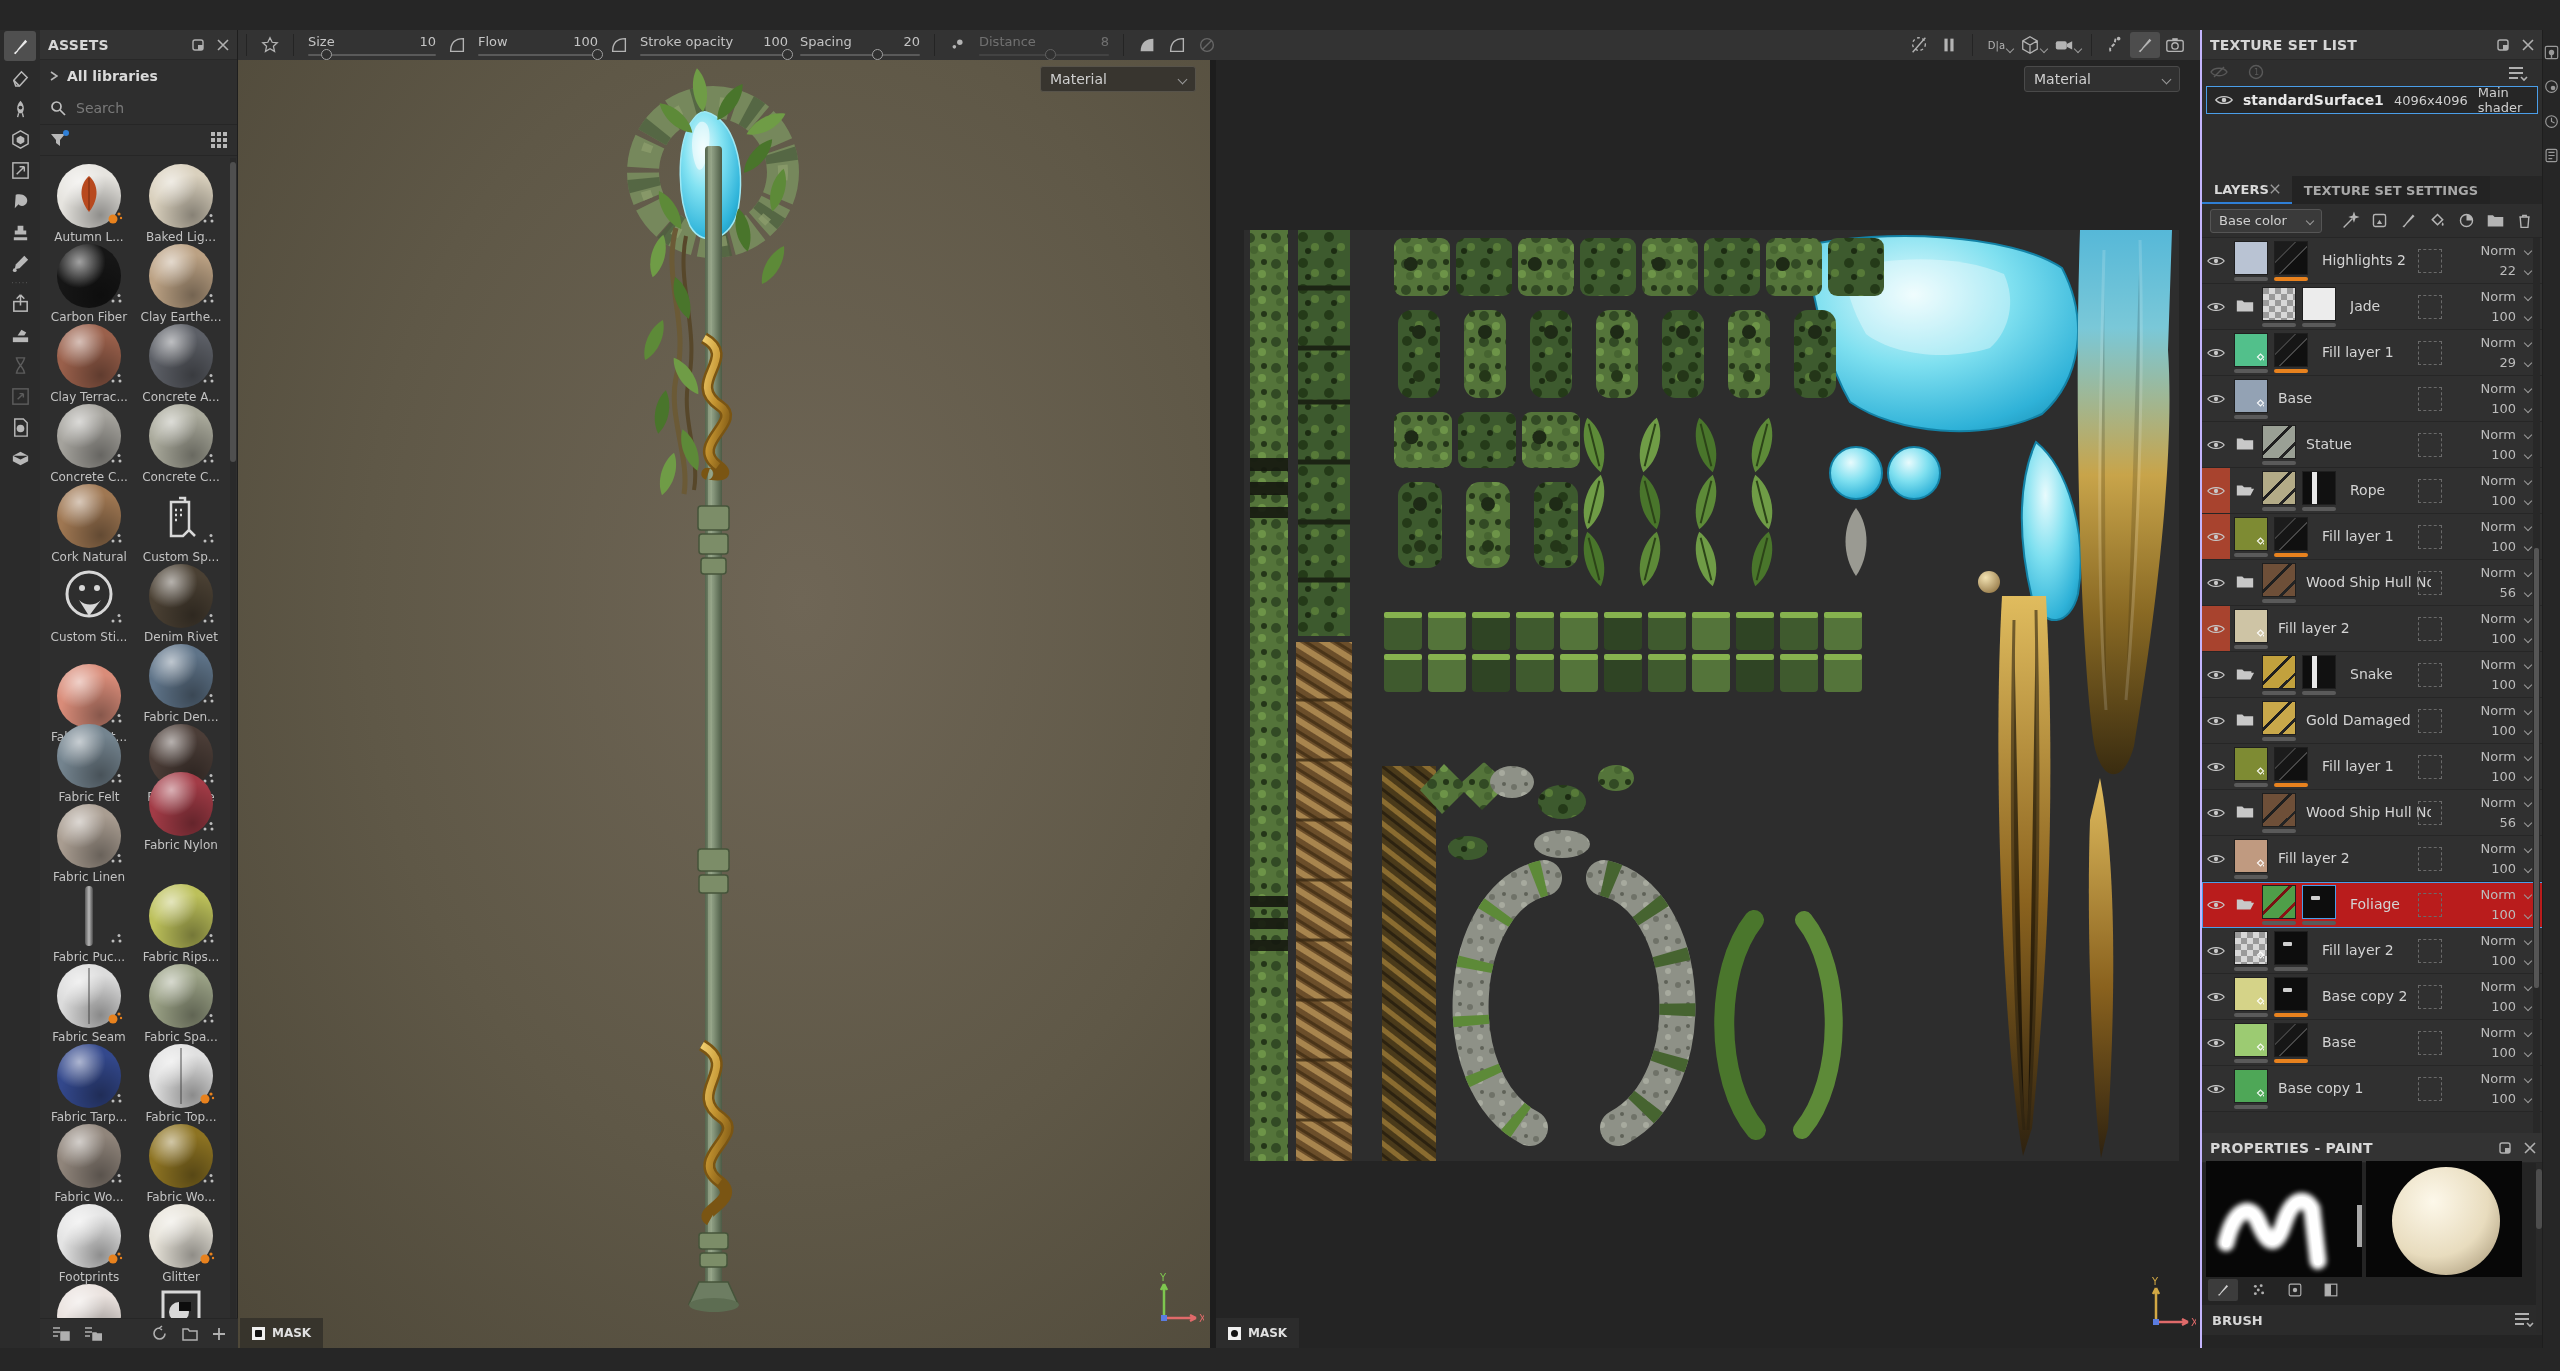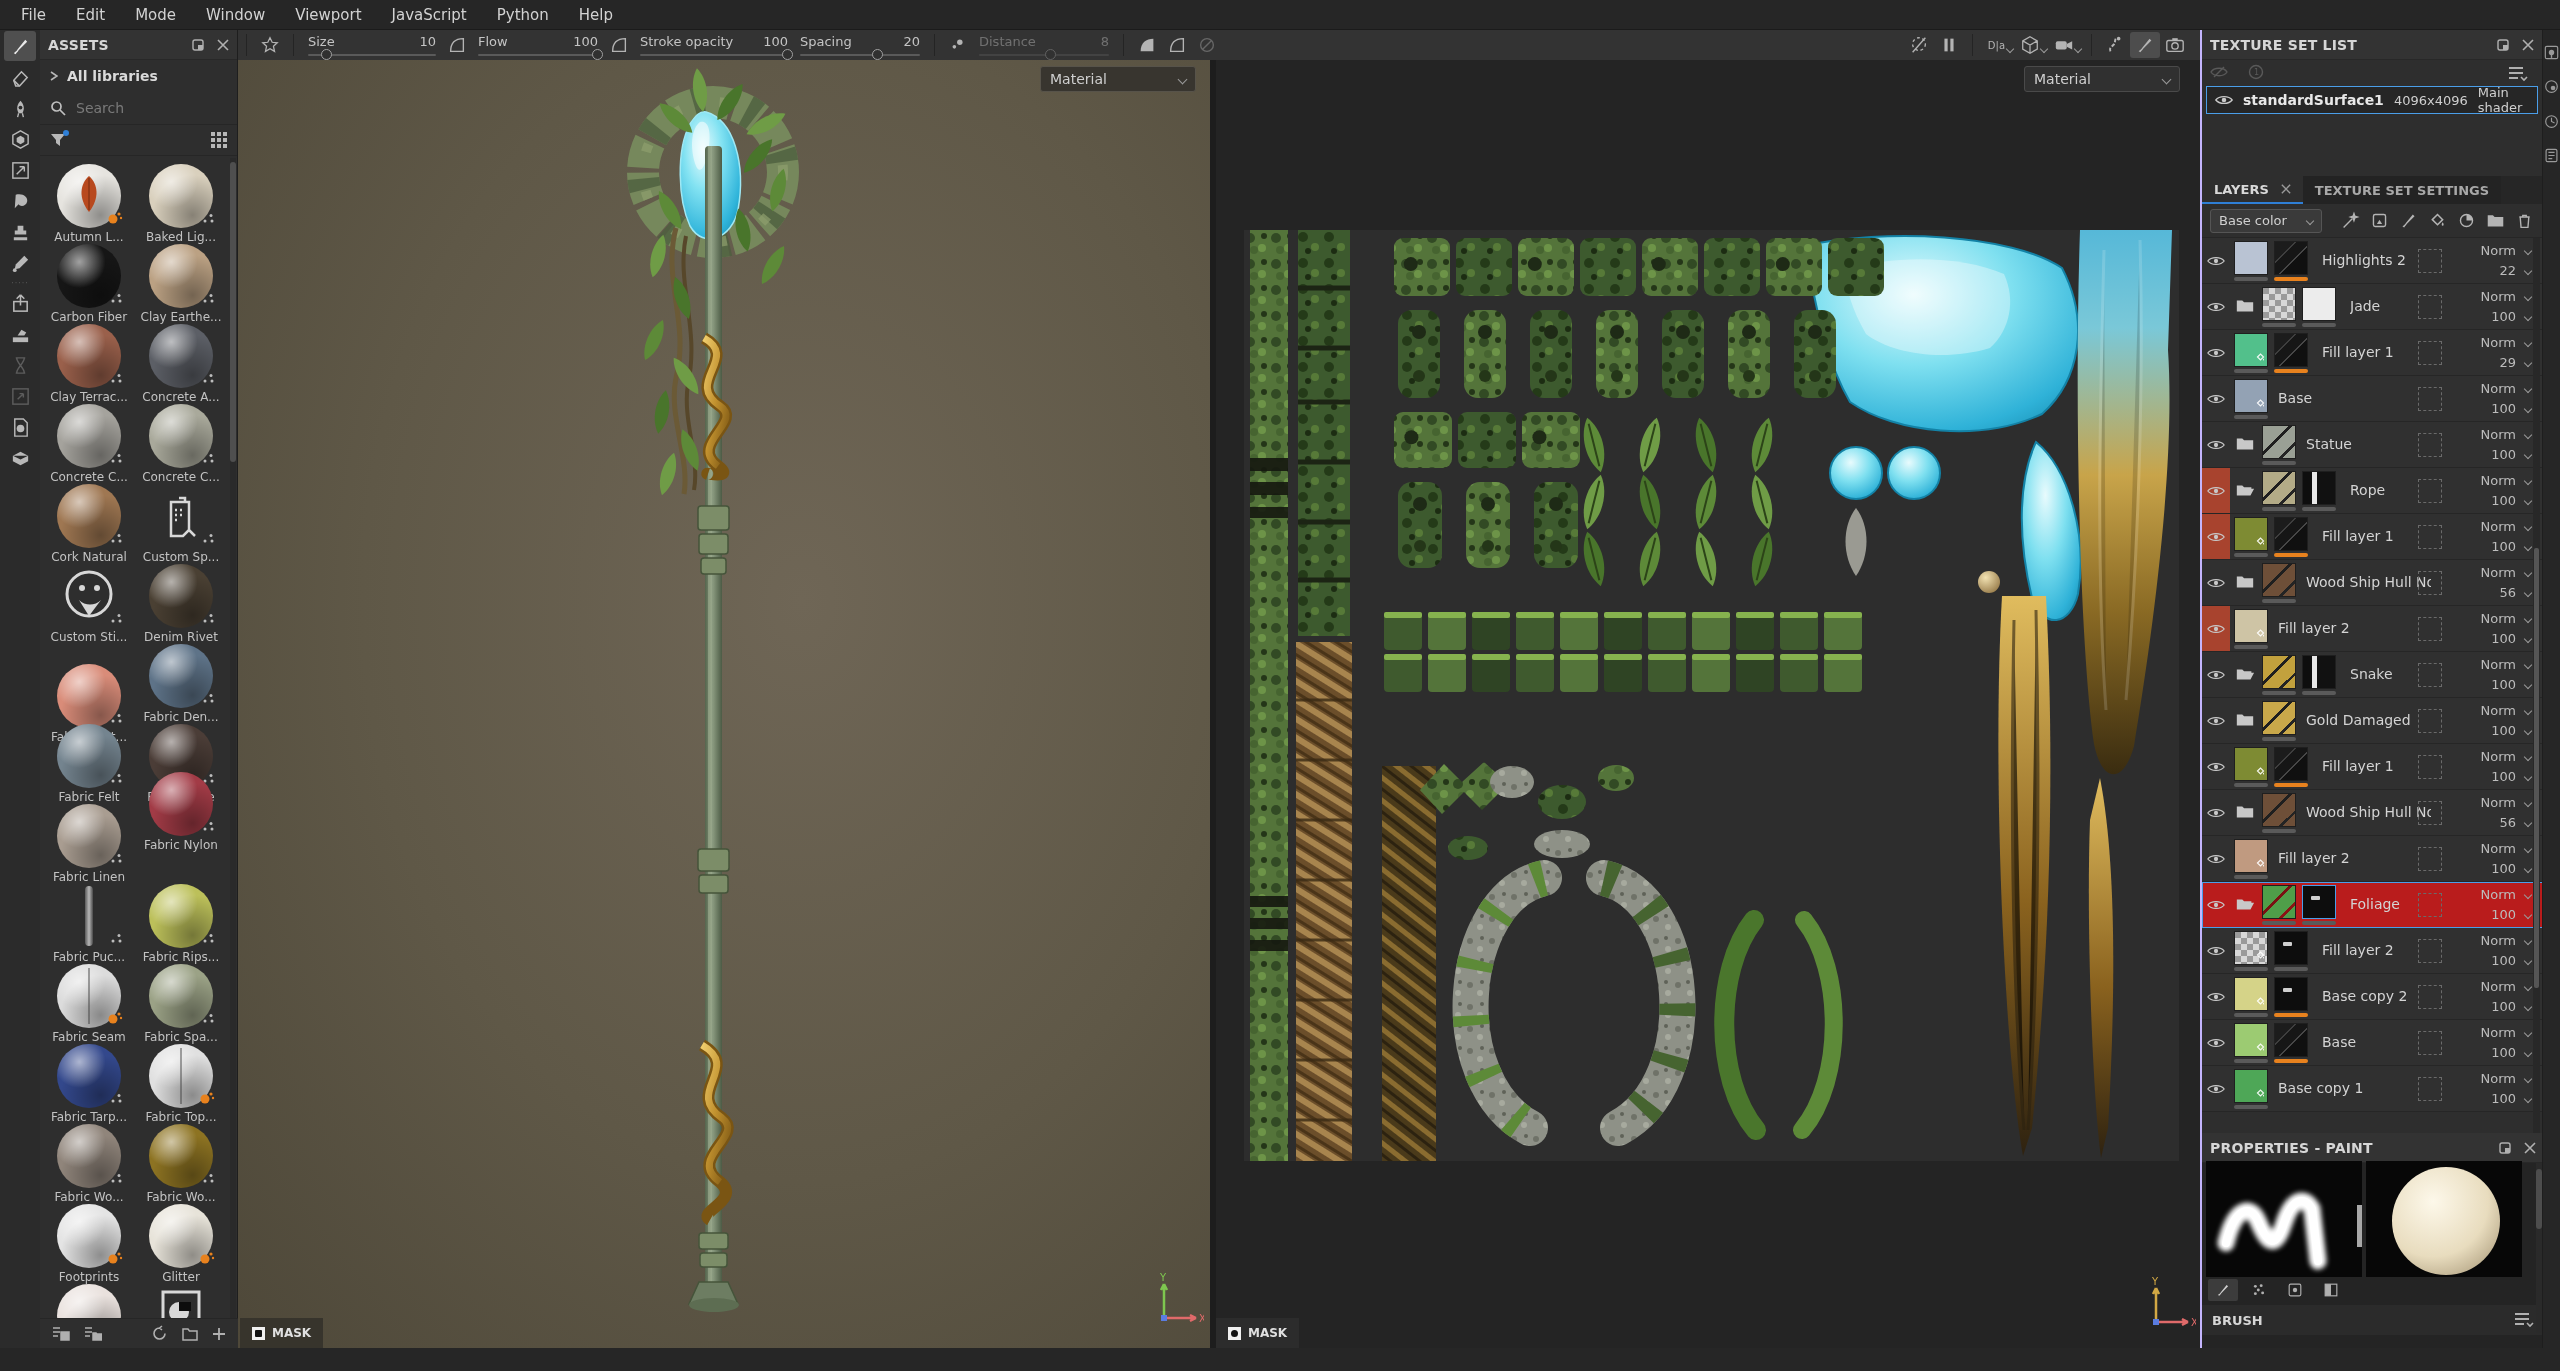--- a/index.html
+++ b/index.html
@@ -49,21 +49,21 @@
   #vp2d .mat-dd{background:#303030;border-color:#4a4a4a;}
   .mask-tab{position:absolute;height:30px;display:flex;align-items:center;gap:7px;padding:0 12px;font-size:12px;font-weight:bold;color:#e0e0e0;background:#37342c;}
   .mask-tab .sq{width:13px;height:13px;background:#f0f0f0;display:flex;align-items:center;justify-content:center;}
   .mask-tab .sq i{width:7px;height:7px;background:#111;border-radius:1px;}
   
   #rpanel{left:2200px;top:30px;width:342px;height:1318px;background:#2e2e2e;border-left:2px solid #c4b5fd;box-sizing:border-box;}
   #tsl-row{position:absolute;left:4px;top:56px;width:332px;height:28px;border:1px solid #4a9ee9;background:#262626;display:flex;align-items:center;padding:0 8px;box-sizing:border-box;gap:10px;}
   #tsl-row .nm{font-weight:bold;font-size:14px;color:#e8e8e8;flex:1;}
   #tsl-row .res,#tsl-row .shd{font-size:13px;color:#cfcfcf;}
   #tabs{position:absolute;left:0;top:146px;width:342px;height:28px;display:flex;background:#262626;}
-  .tab{display:flex;align-items:center;gap:12px;padding:0 12px;font-size:13px;font-weight:bold;color:#d8d8d8;text-align:right;}
+  .tab{display:flex;align-items:center;gap:1px;padding:0 12px;font-size:13px;font-weight:bold;color:#d8d8d8;text-align:right;}
   .tab.active{background:#2e2e2e;border-bottom:2px solid #2f7fd6;}
   .tab.inactive{background:#232323;color:#a8a8a8;font-weight:bold;}
   #filter-row{position:absolute;left:0;top:174px;width:342px;height:34px;background:#2e2e2e;display:flex;align-items:center;padding:0 8px;box-sizing:border-box;border-bottom:1px solid #262626;}
   #chan-dd{width:112px;height:24px;background:#3a3a3a;border:1px solid #555;border-radius:3px;display:flex;align-items:center;justify-content:space-between;padding:0 8px;box-sizing:border-box;font-size:13px;color:#d0d0d0;}
   #filter-ics{margin-left:auto;display:flex;gap:6px;}
   #layers-list{position:absolute;left:0;top:208px;width:342px;height:895px;overflow:hidden;}
   .lrow{position:relative;height:46px;background:#303030;border-bottom:1px solid #262626;box-sizing:border-box;}
   .lrow.selected{background:#b91c1c;outline:1.5px solid #4a9ee9;outline-offset:-1.5px;}
   .lrow .viscol{position:absolute;left:0;top:0;width:28px;height:100%;display:flex;align-items:center;justify-content:center;}
   .lrow .viscol.red{background:#a8432e;}
@@ -98,30 +98,20 @@
   input.search::placeholder{color:#7a7a7a;}
   #assets-foot{position:absolute;left:0;top:1288px;width:198px;height:30px;background:#2e2e2e;border-top:1px solid #262626;display:flex;align-items:center;gap:14px;padding:0 12px;box-sizing:border-box;}
   .scrollbar{position:absolute;width:6px;background:#2a2a2a;}
   .scrollbar .thumb{position:absolute;left:0;width:6px;background:#4f4f4f;border-radius:3px;}
 </style>
 </head>
 <body>
 
 <div id="root">
 
-  <div class="abs" id="menubar">
-      <div class="menu-item">File</div>
-      <div class="menu-item">Edit</div>
-      <div class="menu-item">Mode</div>
-      <div class="menu-item">Window</div>
-      <div class="menu-item">Viewport</div>
-      <div class="menu-item">JavaScript</div>
-      <div class="menu-item">Python</div>
-      <div class="menu-item">Help</div>
-    </div>
 
   <div class="abs" id="toolstrip">
       <div class="tool active">
         <svg width="21" height="21" viewBox="0 0 22 22">
           <path d="M4,18 C6,16 7,16 8,14 L16,4 L18,6 L9,15 C8,17 7,17 6,19 Z" fill="currentColor"></path>
         </svg>
       </div>
       <div class="tool">
         <svg width="21" height="21" viewBox="0 0 22 22">
           <path d="M4,14 L12,5 L18,11 L10,20 L6,20 Z" fill="none" stroke="currentColor" stroke-width="1.6"></path>

